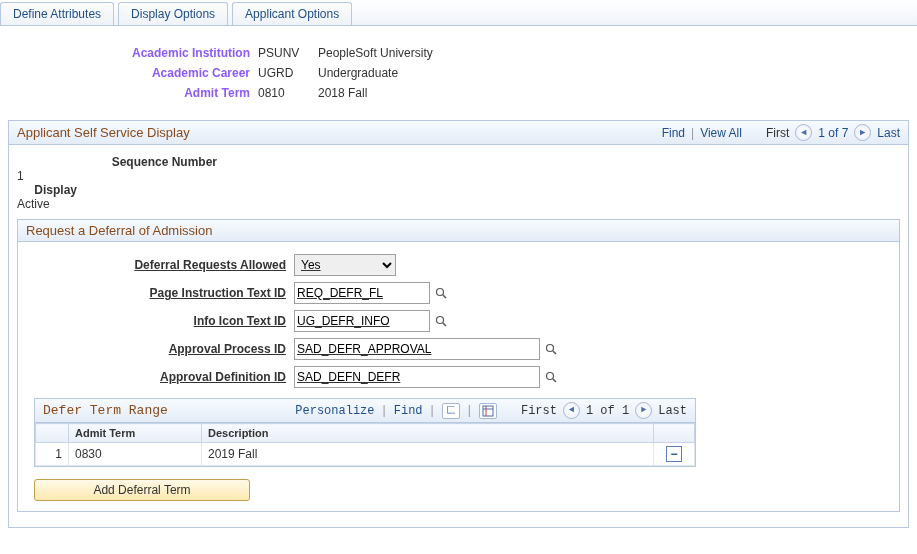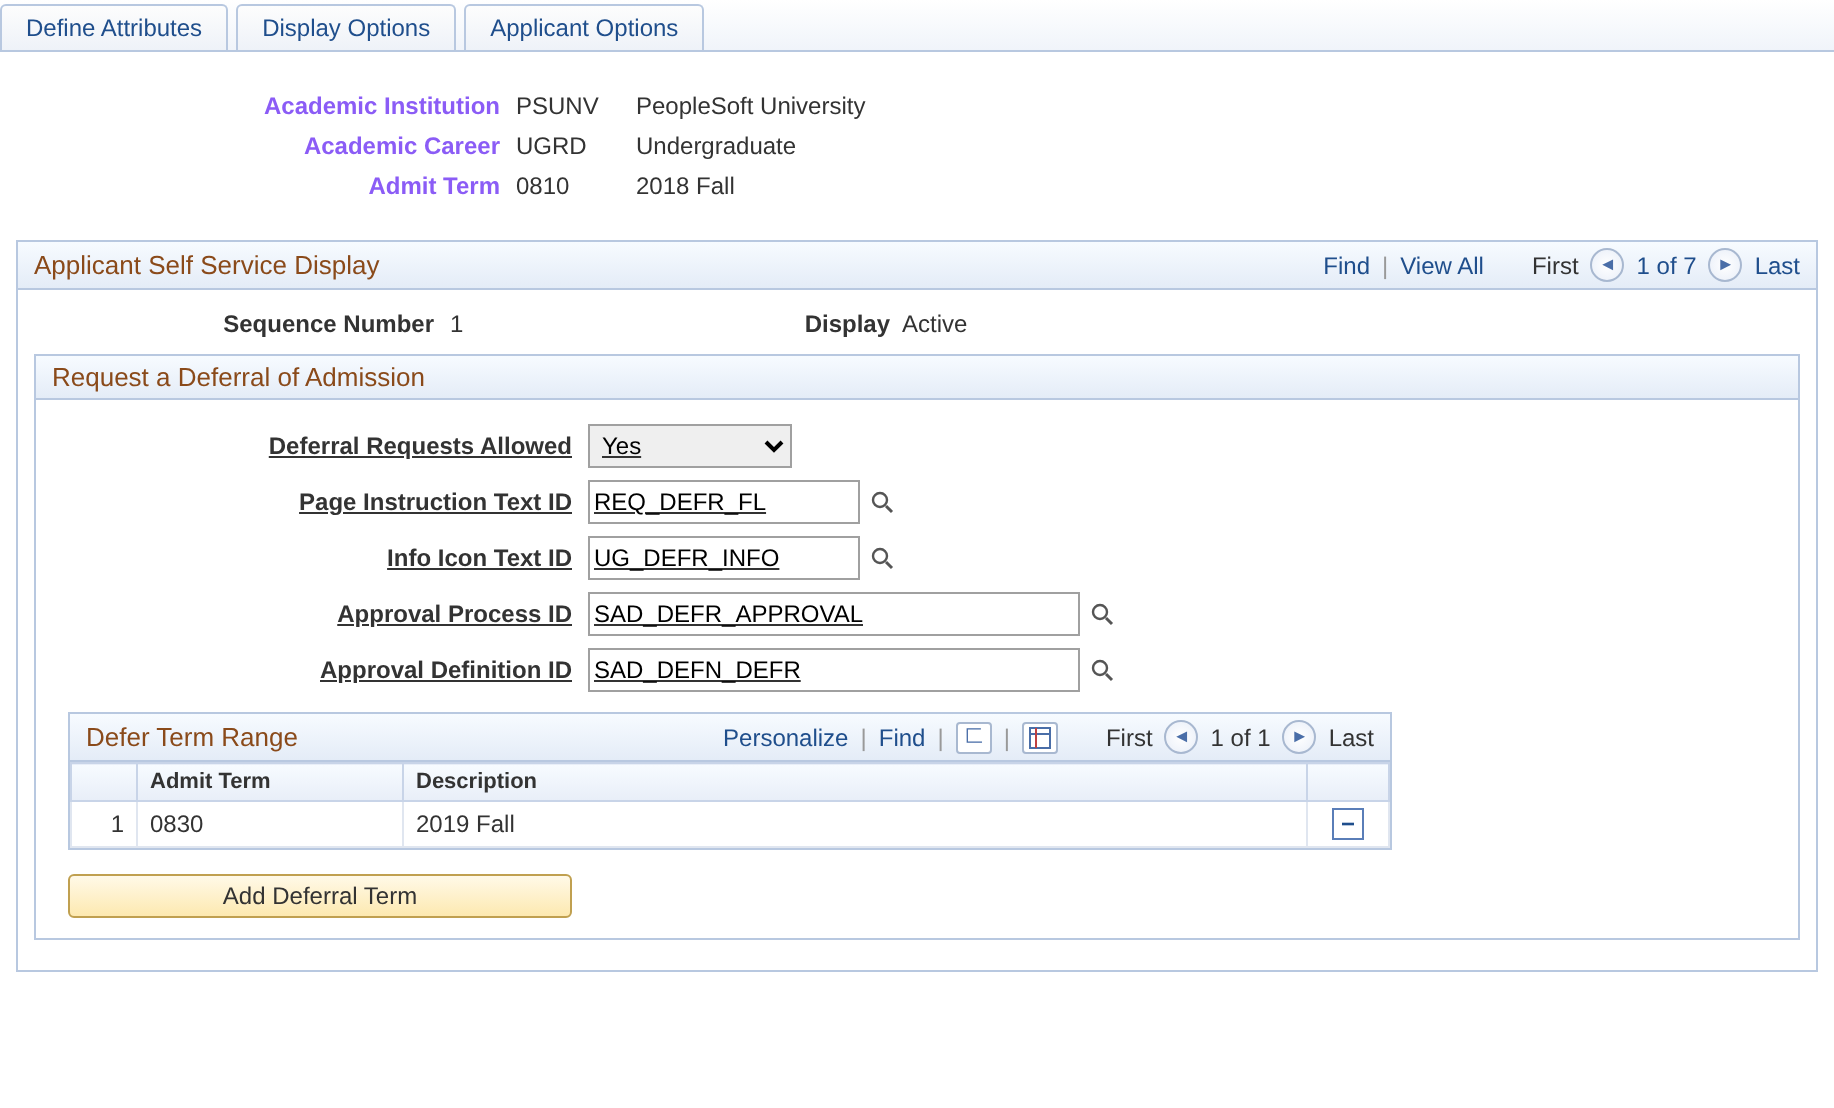--- a/index.html
+++ b/index.html
@@ -100,20 +100,21 @@
   }
   .section-body {
     border: 1px solid #b8c8e0;
     border-top: none;
     margin: 0 8px;
     padding: 10px 8px 15px 8px;
   }
   .info-row {
     display: flex;
     margin-bottom: 8px;
+    flex-direction: column;
   }
   .info-label {
     width: 200px;
     text-align: right;
     font-weight: bold;
     padding-right: 8px;
     color: #333;
   }
   .info-label2 {
     width: 260px;
@@ -170,20 +171,21 @@
     margin: 10px 8px 0 8px;
     width: 660px;
   }
   .grid-header {
     display: flex;
     justify-content: space-between;
     align-items: center;
     background: linear-gradient(#f7fbff, #e4ecf7);
     border-bottom: 1px solid #b8c8e0;
     padding: 3px 8px;
+    font-family: Liberation Mono, monospace;
   }
   .grid-title {
     color: #8a4a1a;
     font-size: 13px;
   }
   .grid-tools {
     display: flex;
     align-items: center;
     gap: 6px;
     font-size: 12px;
@@ -229,21 +231,21 @@
     align-items: center;
     justify-content: center;
     color: #1f4e8c;
     font-weight: bold;
     font-size: 12px;
     line-height: 1;
     cursor: pointer;
   }
   .add-btn {
     margin: 12px 0 0 8px;
-    width: 252px;
+    width: 216px;
     padding: 3px 0;
     background: linear-gradient(#fff9e8, #fde9b0);
     border: 1px solid #c0a050;
     border-radius: 3px;
     cursor: pointer;
     font-size: 12px;
     color: #333;
     text-align: center;
   }
 </style>

